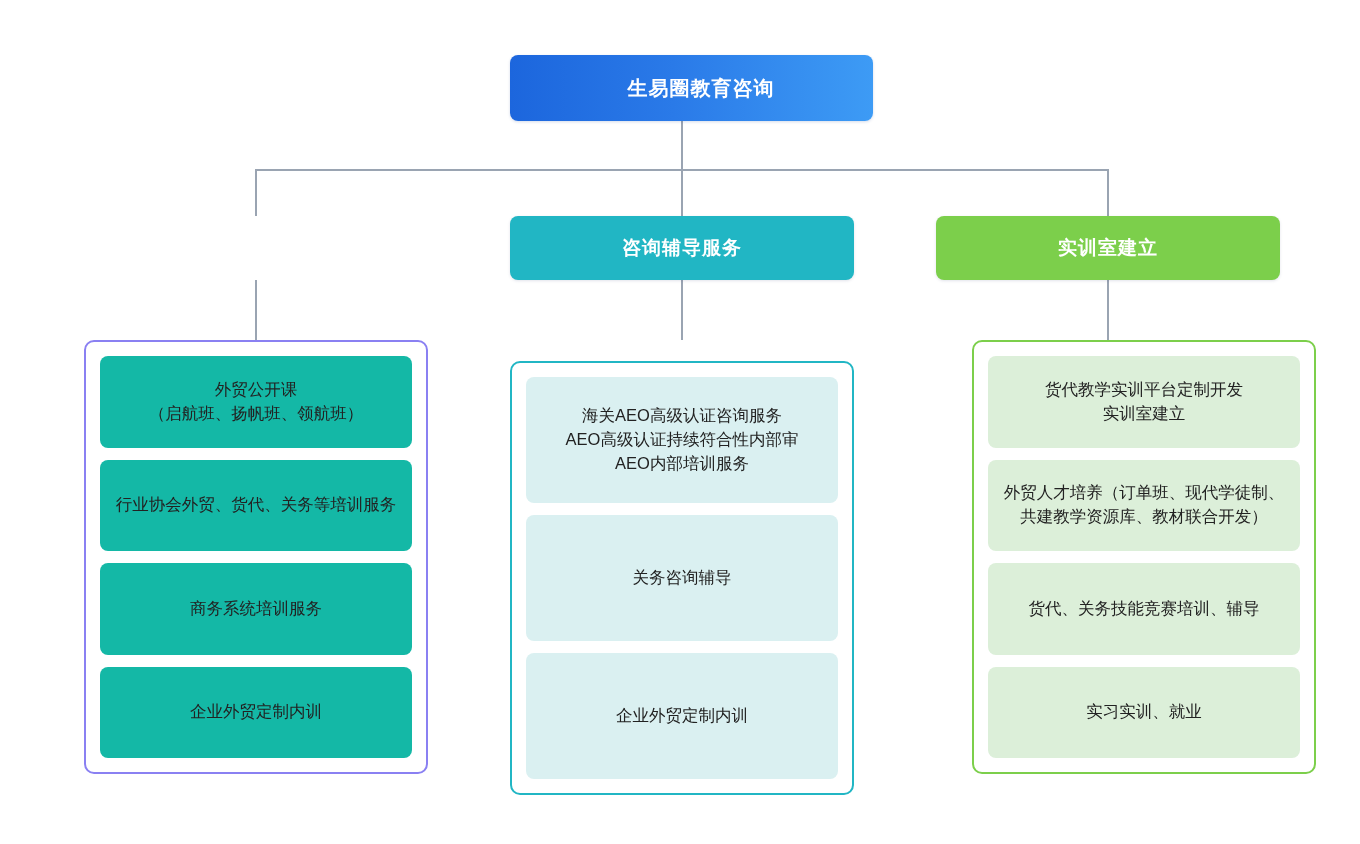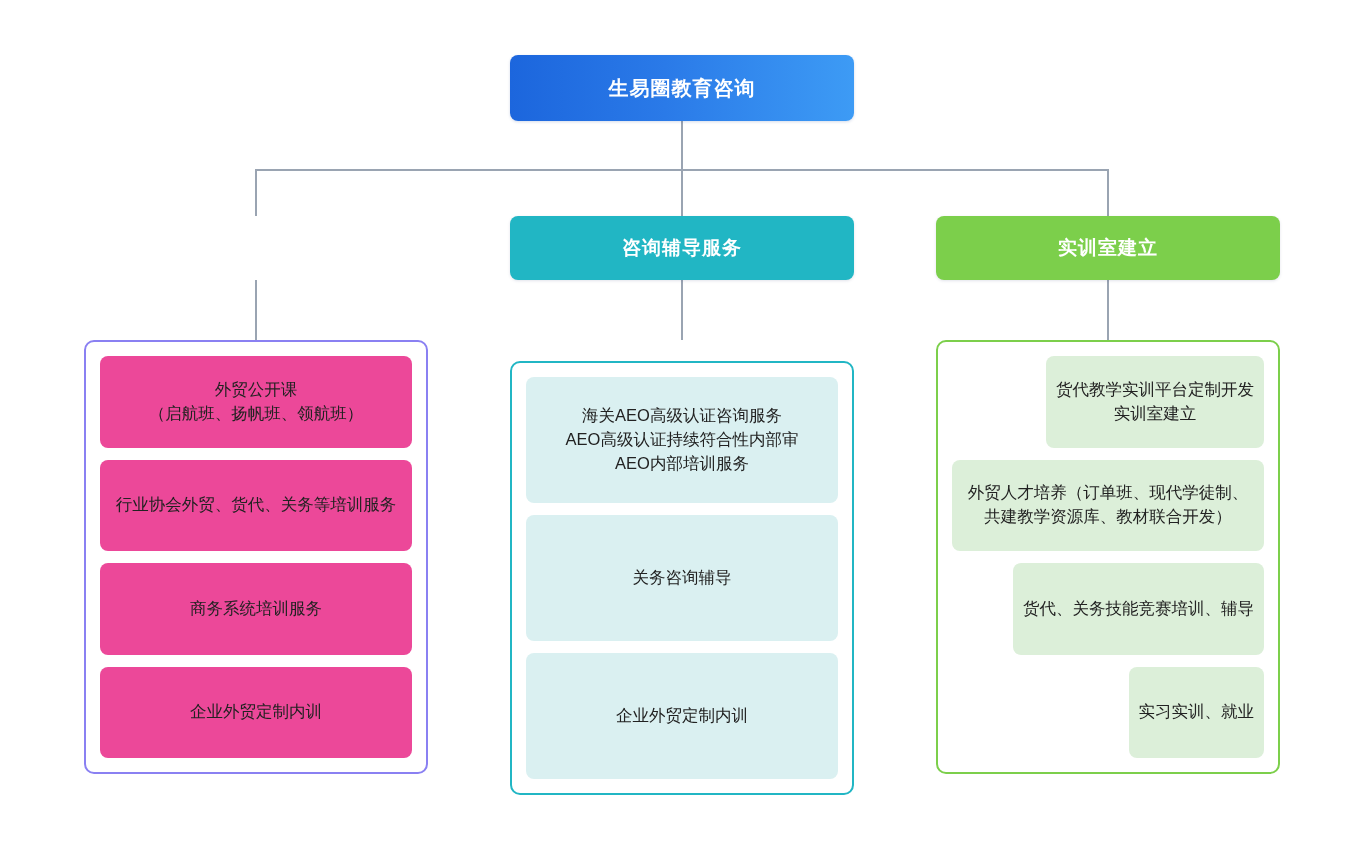--- a/index.html
+++ b/index.html
@@ -34,20 +34,21 @@
     left: 510px;
     top: 55px;
     width: 344px;
     height: 66px;
     border-radius: 8px;
     background: linear-gradient(90deg, #1c66dd 0%, #2a7ae8 45%, #3d9bf5 100%);
     display: flex;
     align-items: center;
     justify-content: center;
     box-shadow: 0 1px 3px rgba(20,60,140,0.18);
+    padding-left: 19px;
   }
   .root-label {
     color: #ffffff;
     font-size: 20px;
     font-weight: bold;
     letter-spacing: 1px;
   }
 
   
   .branch {
@@ -89,37 +90,37 @@
     border-radius: 10px;
     border: 2px solid #7b82f0;
     background: #ffffff;
     padding: 14px 14px;
     display: flex;
     flex-direction: column;
     justify-content: space-between;
   }
   .box-left  { left: 84px;  border-color: #8a80f2; }
   .box-mid   { left: 510px; border-color: #21b6c4; margin-top: 21px; }
-  .box-right { left: 936px; border-color: #7ccf4b; align-items: flex-end; }
+  .box-right { left: 972px; border-color: #7ccf4b; }
 
   
   .chip {
     border-radius: 8px;
     display: flex;
     align-items: center;
     justify-content: center;
     text-align: center;
     color: #222222;
     font-size: 16.5px;
     line-height: 1.45;
     padding: 6px 10px;
     box-sizing: border-box;
     white-space: pre-line;
   }
-  .chip-purple { background: #ec4899; }
+  .chip-purple { background: #14b8a6; }
   .chip-teal   { background: #daf0f1; }
   .chip-green  { background: #dcefd9; }
 
   .box-left  .chip { flex: 1 1 0; margin-bottom: 12px; }
   .box-mid   .chip { flex: 1 1 0; margin-bottom: 12px; }
   .box-right .chip { flex: 1 1 0; margin-bottom: 12px; }
   .box-left  .chip:last-child,
   .box-mid   .chip:last-child,
   .box-right .chip:last-child { margin-bottom: 0; }
 </style>

